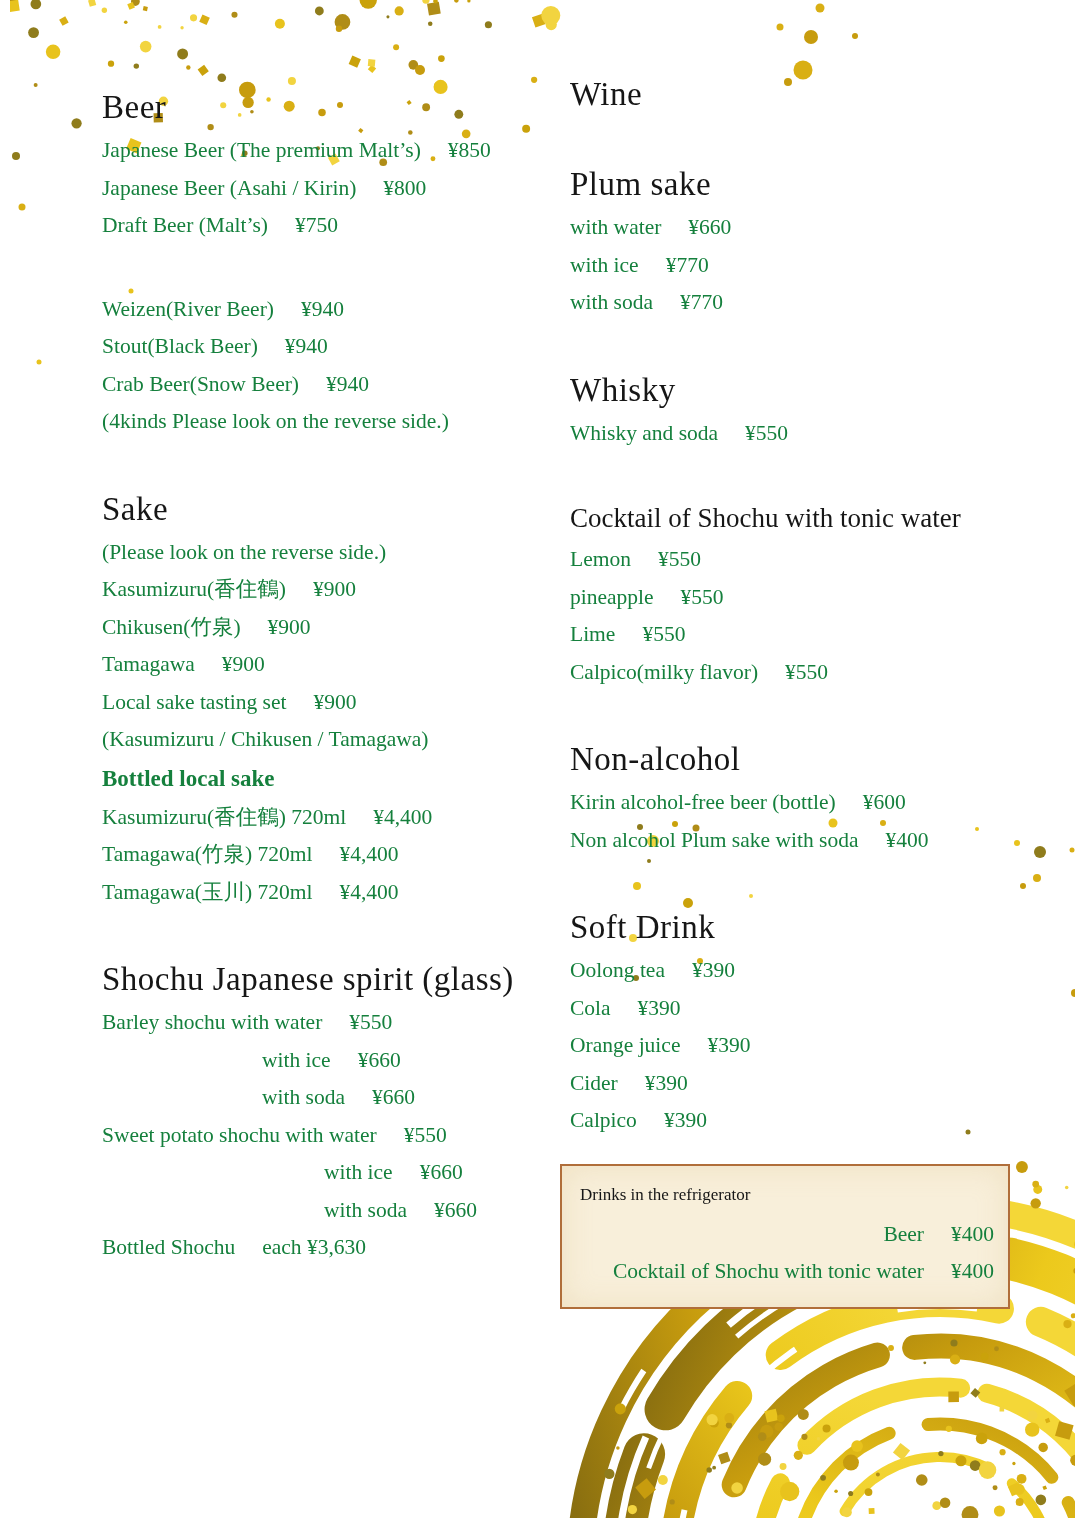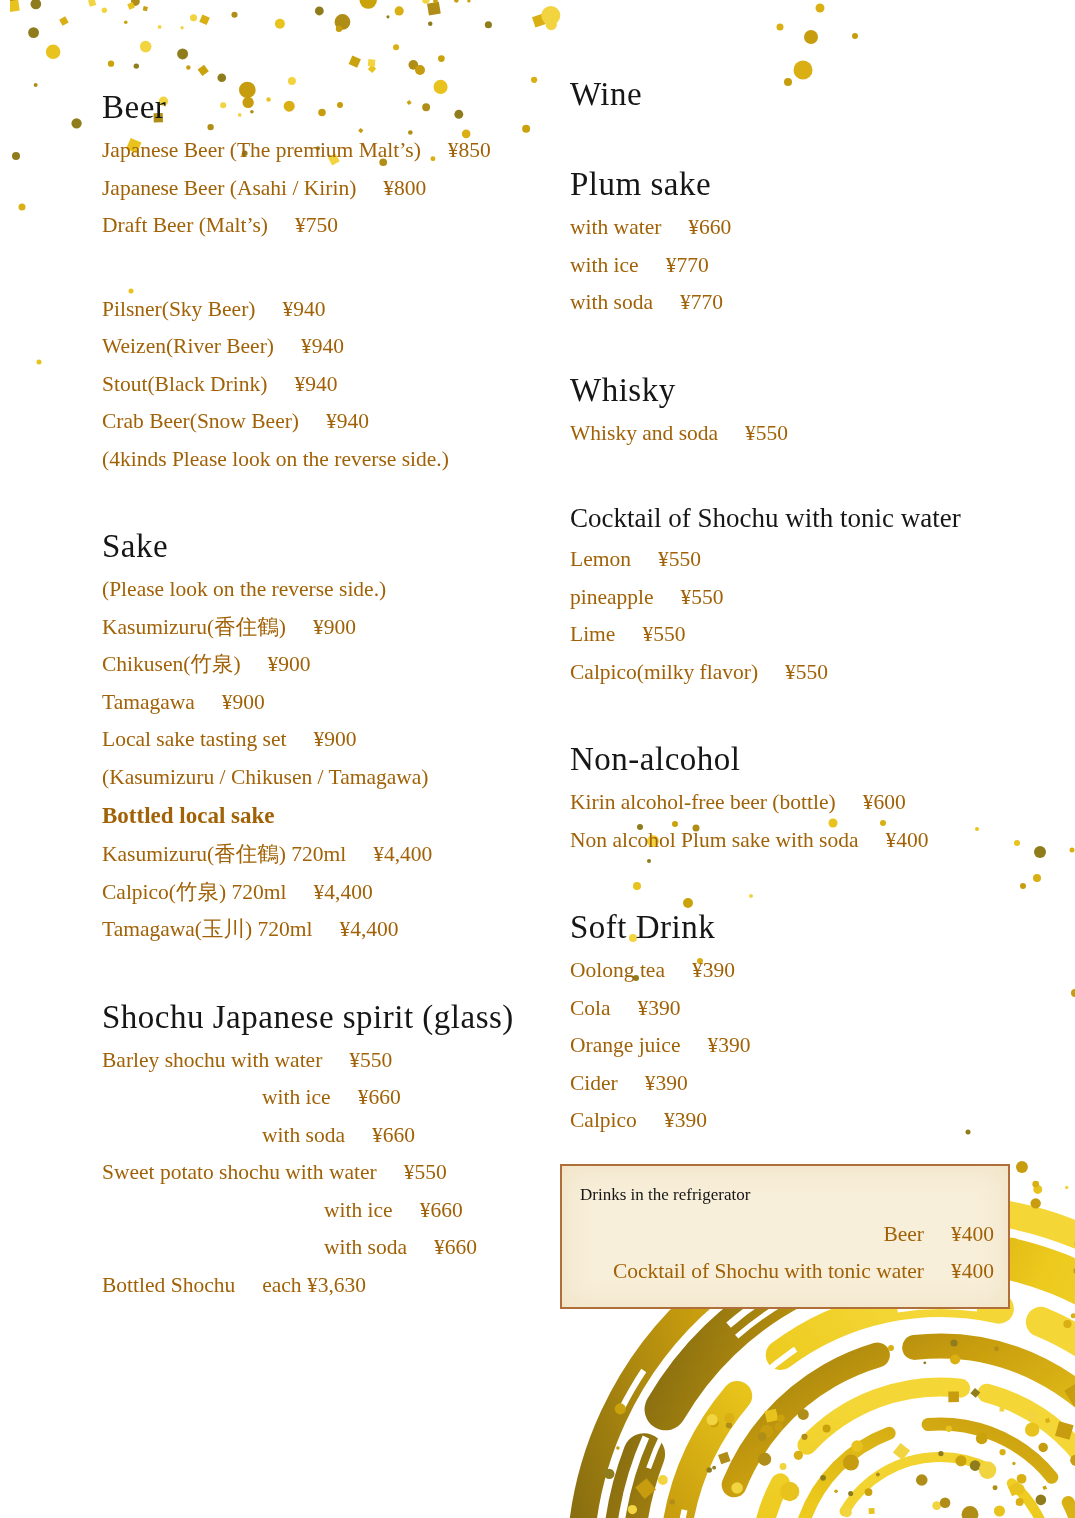--- a/index.html
+++ b/index.html
@@ -16,21 +16,21 @@
   .col{position:absolute;z-index:3;}
   .col-left{left:92px;top:85px;width:448px;}
   .col-right{left:560px;top:72px;width:452px;}
   .menu-section{margin-top:46px;}
   .menu-section:first-child{margin-top:0;}
   .heading{margin:0;font-weight:400;color:#161616;white-space:nowrap;}
   .heading.large{font-size:33px;line-height:44px;letter-spacing:0.5px;}
   .heading.medium{font-size:27px;line-height:40px;}
   .heading.box{font-size:17px;line-height:38px;}
   .items{margin-top:3px;}
-  .item{font-size:21.5px;line-height:37.5px;white-space:nowrap;color:#a16207;}
+  .item{font-size:21.5px;line-height:37.5px;white-space:nowrap;color:#15803d;}
   .item .price{margin-left:27px;}
   .item.subheading .label{font-weight:bold;font-size:23px;}
   .item.subheading{line-height:40px;}
   .item.indent1{padding-left:160px;}
   .item.indent2{padding-left:222px;}
   .fridge-box{
     margin-top:24px;
     margin-left:-10px;
     width:450px;
     box-sizing:border-box;
@@ -281,39 +281,38 @@
       <section class="menu-section">
         <h2 class="heading large">Beer</h2>
         <div class="items">
           <div class="item"><span class="label">Japanese Beer (The premium Malt’s)</span><span class="price">¥850</span></div>
           <div class="item"><span class="label">Japanese Beer (Asahi / Kirin)</span><span class="price">¥800</span></div>
           <div class="item"><span class="label">Draft Beer (Malt’s)</span><span class="price">¥750</span></div>
         </div>
       </section>
       <section class="menu-section">
         <div class="items">
-          <div class="item"><span class="label">Pilsner(Sky Beer)</span><span class="price">¥940</span></div>
           <div class="item"><span class="label">Weizen(River Beer)</span><span class="price">¥940</span></div>
-          <div class="item"><span class="label">Stout(Black Drink)</span><span class="price">¥940</span></div>
+          <div class="item"><span class="label">Stout(Black Beer)</span><span class="price">¥940</span></div>
           <div class="item"><span class="label">Crab Beer(Snow Beer)</span><span class="price">¥940</span></div>
           <div class="item note"><span class="label">(4kinds Please look on the reverse side.)</span></div>
         </div>
       </section>
       <section class="menu-section">
         <h2 class="heading large">Sake</h2>
         <div class="items">
           <div class="item note"><span class="label">(Please look on the reverse side.)</span></div>
           <div class="item"><span class="label">Kasumizuru(香住鶴)</span><span class="price">¥900</span></div>
           <div class="item"><span class="label">Chikusen(竹泉)</span><span class="price">¥900</span></div>
           <div class="item"><span class="label">Tamagawa</span><span class="price">¥900</span></div>
           <div class="item"><span class="label">Local sake tasting set</span><span class="price">¥900</span></div>
           <div class="item note"><span class="label">(Kasumizuru / Chikusen / Tamagawa)</span></div>
           <div class="item subheading"><span class="label">Bottled local sake</span></div>
           <div class="item"><span class="label">Kasumizuru(香住鶴) 720ml</span><span class="price">¥4,400</span></div>
-          <div class="item"><span class="label">Calpico(竹泉) 720ml</span><span class="price">¥4,400</span></div>
+          <div class="item"><span class="label">Tamagawa(竹泉) 720ml</span><span class="price">¥4,400</span></div>
           <div class="item"><span class="label">Tamagawa(玉川) 720ml</span><span class="price">¥4,400</span></div>
         </div>
       </section>
       <section class="menu-section">
         <h2 class="heading large">Shochu Japanese spirit (glass)</h2>
         <div class="items">
           <div class="item"><span class="label">Barley shochu with water</span><span class="price">¥550</span></div>
           <div class="item indent1"><span class="label">with ice</span><span class="price">¥660</span></div>
           <div class="item indent1"><span class="label">with soda</span><span class="price">¥660</span></div>
           <div class="item"><span class="label">Sweet potato shochu with water</span><span class="price">¥550</span></div>

